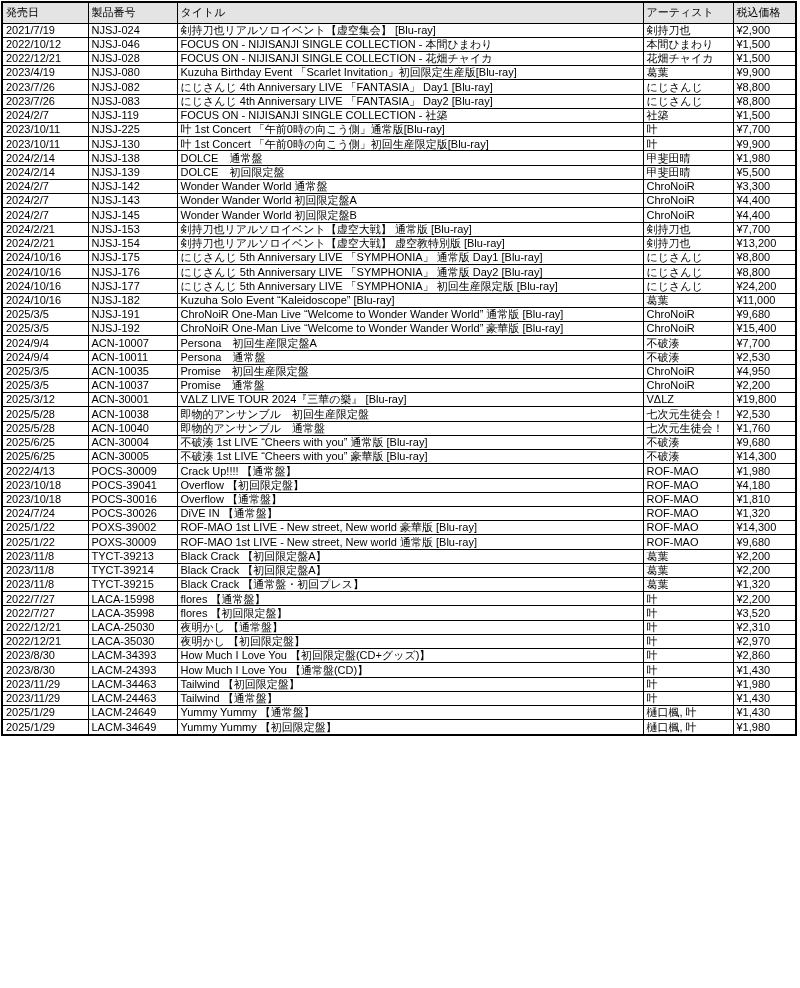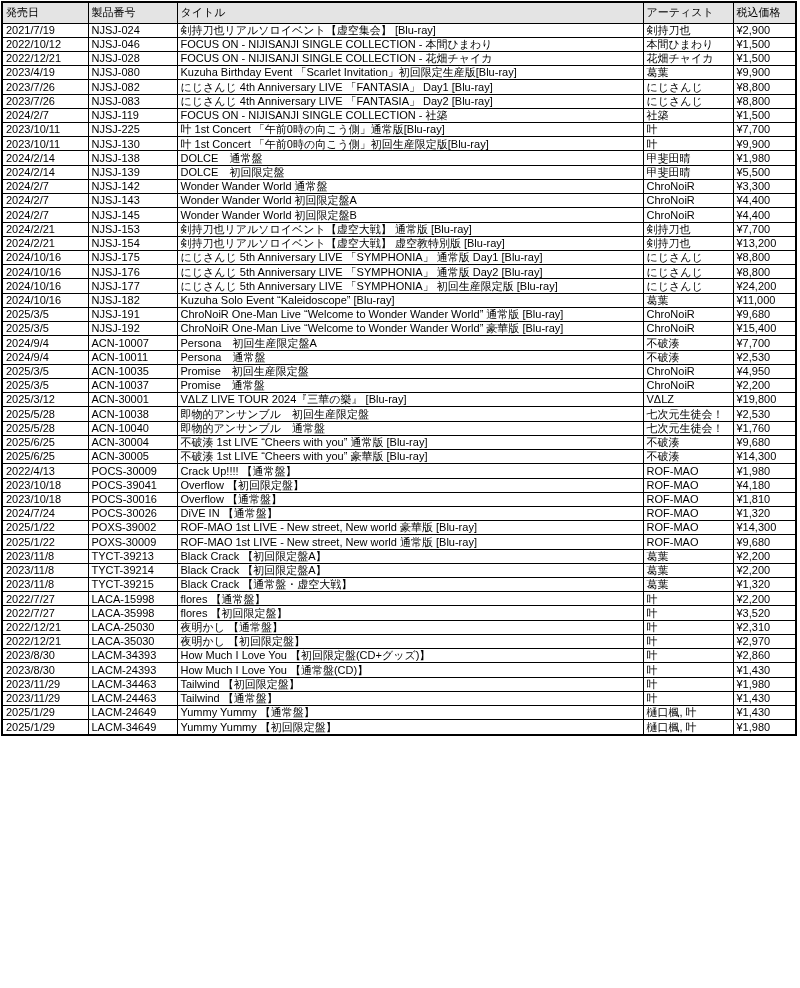--- a/index.html
+++ b/index.html
@@ -337,21 +337,21 @@
       <tr>
         <td>2023/11/8</td>
         <td>TYCT-39214</td>
         <td>Black Crack 【初回限定盤A】</td>
         <td>葛葉</td>
         <td>¥2,200</td>
       </tr>
       <tr>
         <td>2023/11/8</td>
         <td>TYCT-39215</td>
-        <td>Black Crack 【通常盤・虚空大戦】</td>
+        <td>Black Crack 【通常盤・初回プレス】</td>
         <td>葛葉</td>
         <td>¥1,320</td>
       </tr>
       <tr>
         <td>2022/7/27</td>
         <td>LACA-15998</td>
         <td>flores 【通常盤】</td>
         <td>叶</td>
         <td>¥2,200</td>
       </tr>

